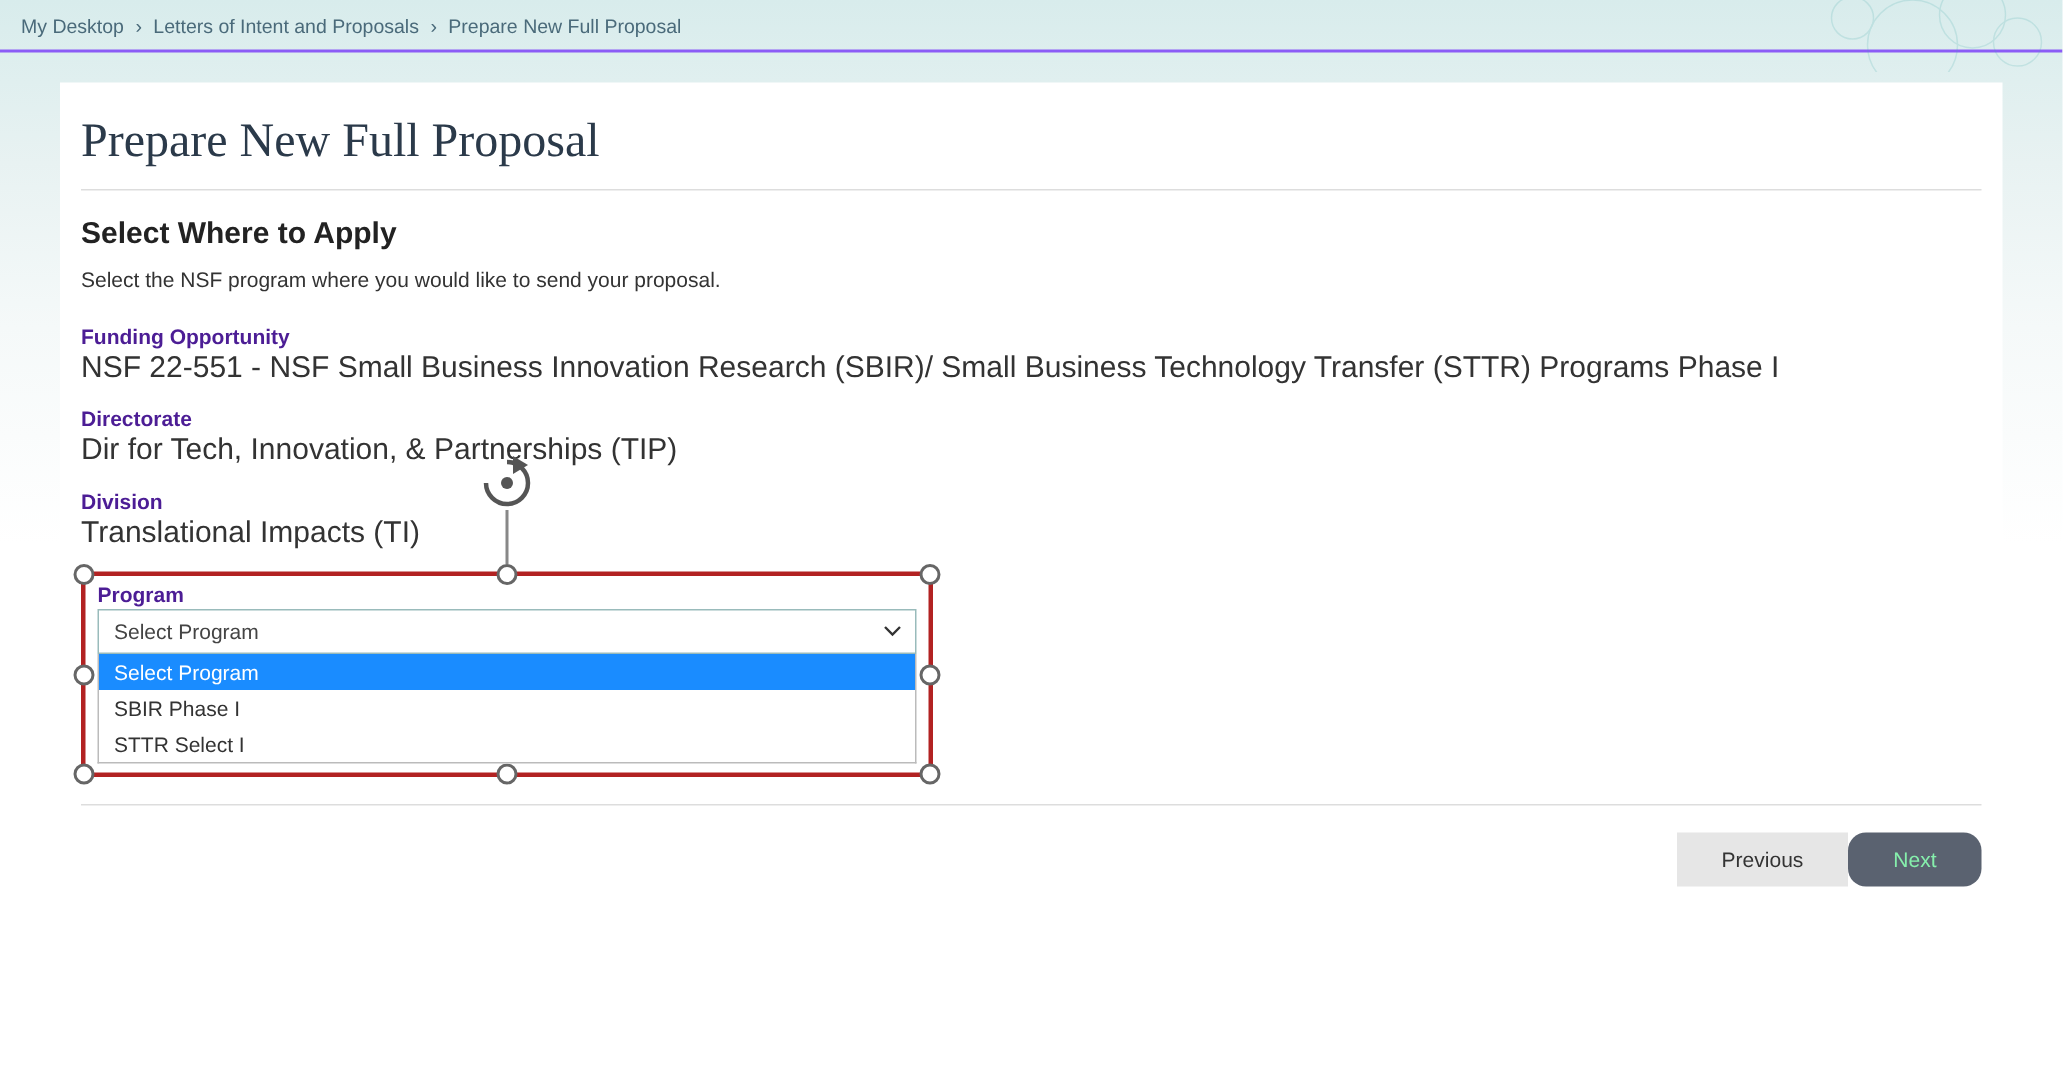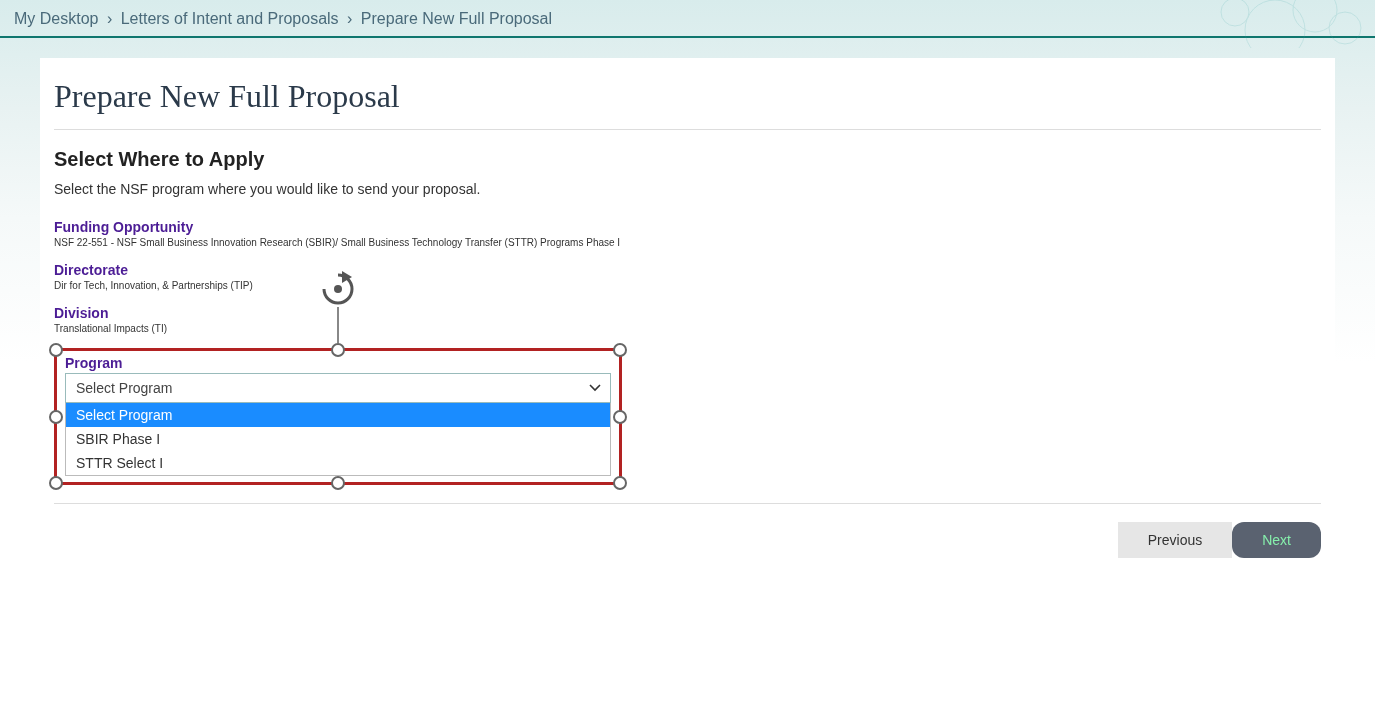--- a/index.html
+++ b/index.html
@@ -5,23 +5,23 @@
     * { box-sizing: border-box; margin: 0; padding: 0; }
     body {
       font-family: Arial, Helvetica, sans-serif;
       background: linear-gradient(to bottom, #d8ecec 0%, #e8f2f2 15%, #f5f9f9 30%, #ffffff 50%);
       width: 1375px;
       height: 726px;
       overflow: hidden;
     }
     .breadcrumb {
       padding: 10px 14px 8px;
-      font-size: 16px;
+      font-size: 13px;
       color: #4a6a7a;
-      border-bottom: 2px solid #0f766e;
+      border-bottom: 2px solid #8b5cf6;
     }
     .breadcrumb a { color: #4a6a7a; text-decoration: none; }
     .breadcrumb .sep { margin: 0 4px; color: #4a6a7a; }
     .content {
       background: #fff;
       margin: 20px 40px;
       padding: 20px 14px 30px 14px;
     }
     h1 {
       font-family: Georgia, 'Times New Roman', serif;
@@ -75,21 +75,21 @@
       margin-bottom: 22px;
     }
     .field-block { margin-bottom: 14px; }
     .field-label {
       font-weight: bold;
       font-size: 14px;
       color: #4c1d95;
       margin-bottom: 2px;
     }
     .field-value {
-      font-size: 10px;
+      font-size: 20px;
       color: #333;
     }
     .annotation-box {
       position: relative;
       border: 3px solid #b22222;
       padding: 4px 8px 6px 8px;
       width: 568px;
       margin-top: 4px;
     }
     .handle {

